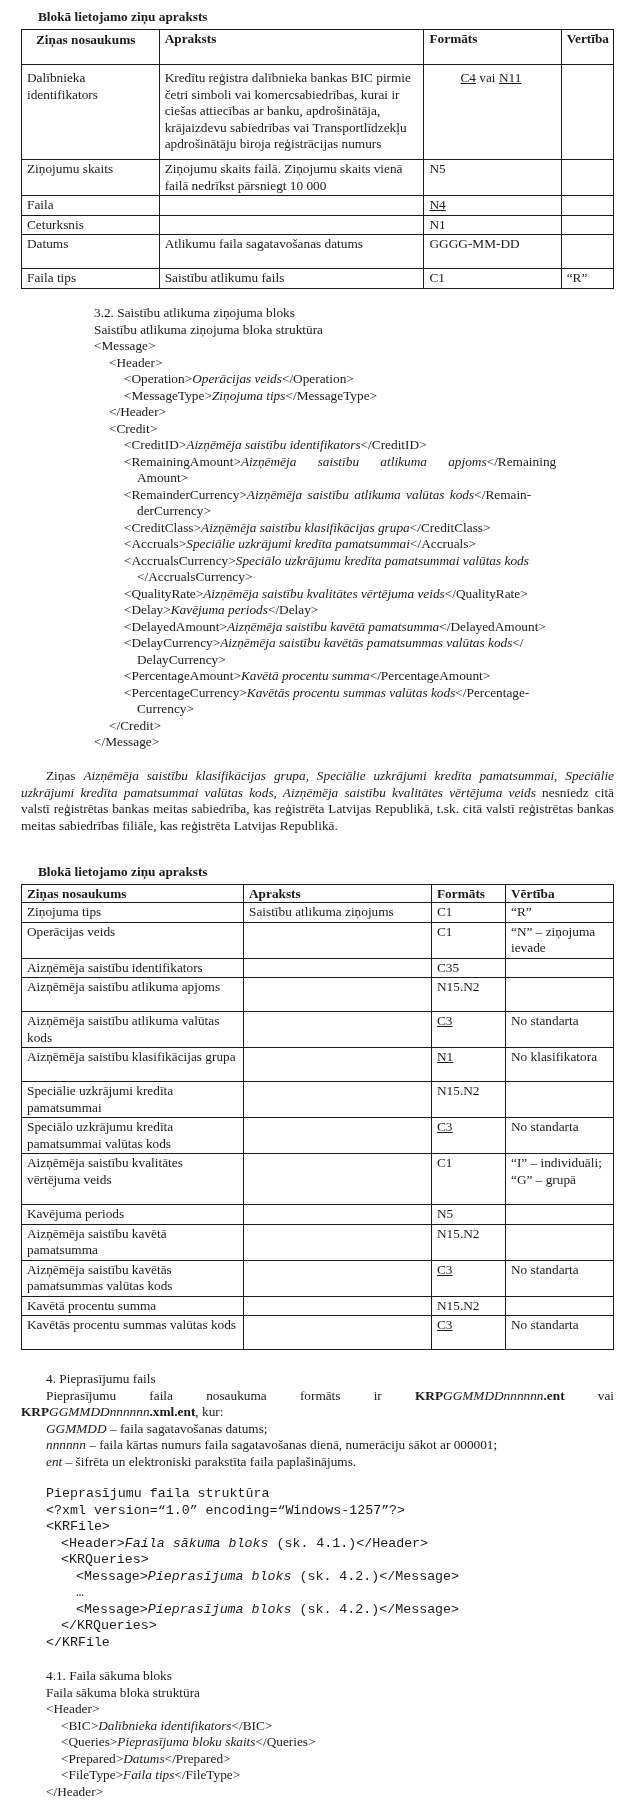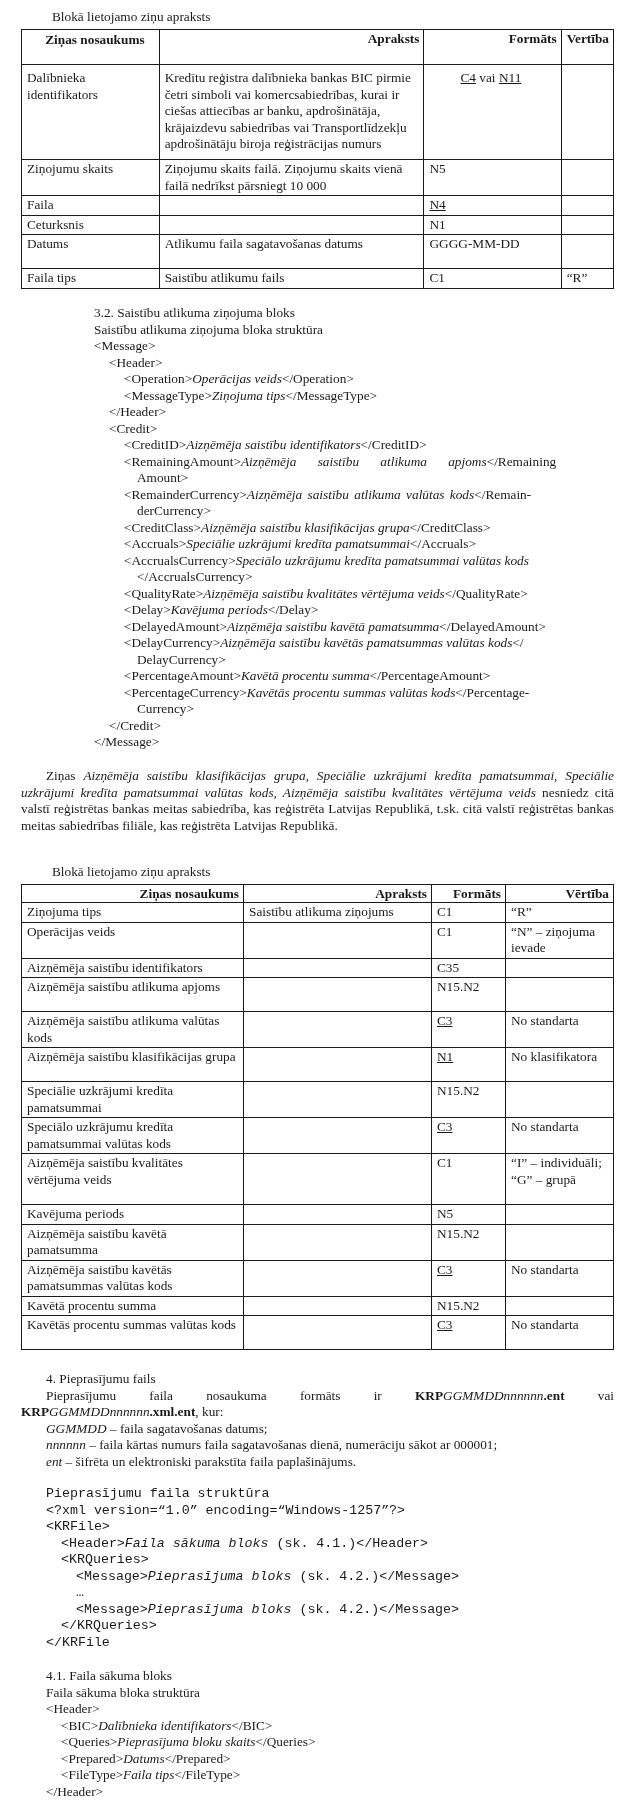--- a/index.html
+++ b/index.html
@@ -2,24 +2,24 @@
 <html><head>
 <meta charset="utf-8">
 <style>
   html, body { margin: 0; padding: 0; background: #ffffff; }
   body {
     width: 627px; height: 1814px; position: relative; overflow: hidden;
     font-family: "Liberation Serif", "DejaVu Serif", serif;
     font-size: 13.3px; color: #1a1a1a; line-height: 16.5px;
   }
   .page { position: absolute; left: 0; top: 0; width: 627px; }
-  .caption { position: absolute; left: 52px; }
+  .caption { position: absolute; left: 38px; font-weight: bold; }
   table { border-collapse: collapse; position: absolute; left: 21px; width: 593px; }
   td, th { border: 1px solid #1a1a1a; vertical-align: top; padding: 1px 4px 1px 5px; font-weight: normal; text-align: left; }
-  th { font-weight: bold; text-align: right; line-height: 15px; }
+  th { font-weight: bold; text-align: left; line-height: 15px; }
   .u { text-decoration: underline; }
   .t1 th:nth-child(1), .t1 td:nth-child(1) { width: 114px; }
   .t1 th:nth-child(2), .t1 td:nth-child(2) { width: 273px; }
   .t1 th:nth-child(3), .t1 td:nth-child(3) { width: 105px; }
   .t2 th:nth-child(1), .t2 td:nth-child(1) { width: 212px; }
   .t2 th:nth-child(2), .t2 td:nth-child(2) { width: 178px; }
   .t2 th:nth-child(3), .t2 td:nth-child(3) { width: 64px; }
   .block { position: absolute; left: 46px; width: 568px; }
   .code-line { white-space: nowrap; }
   .i { font-style: italic; }

